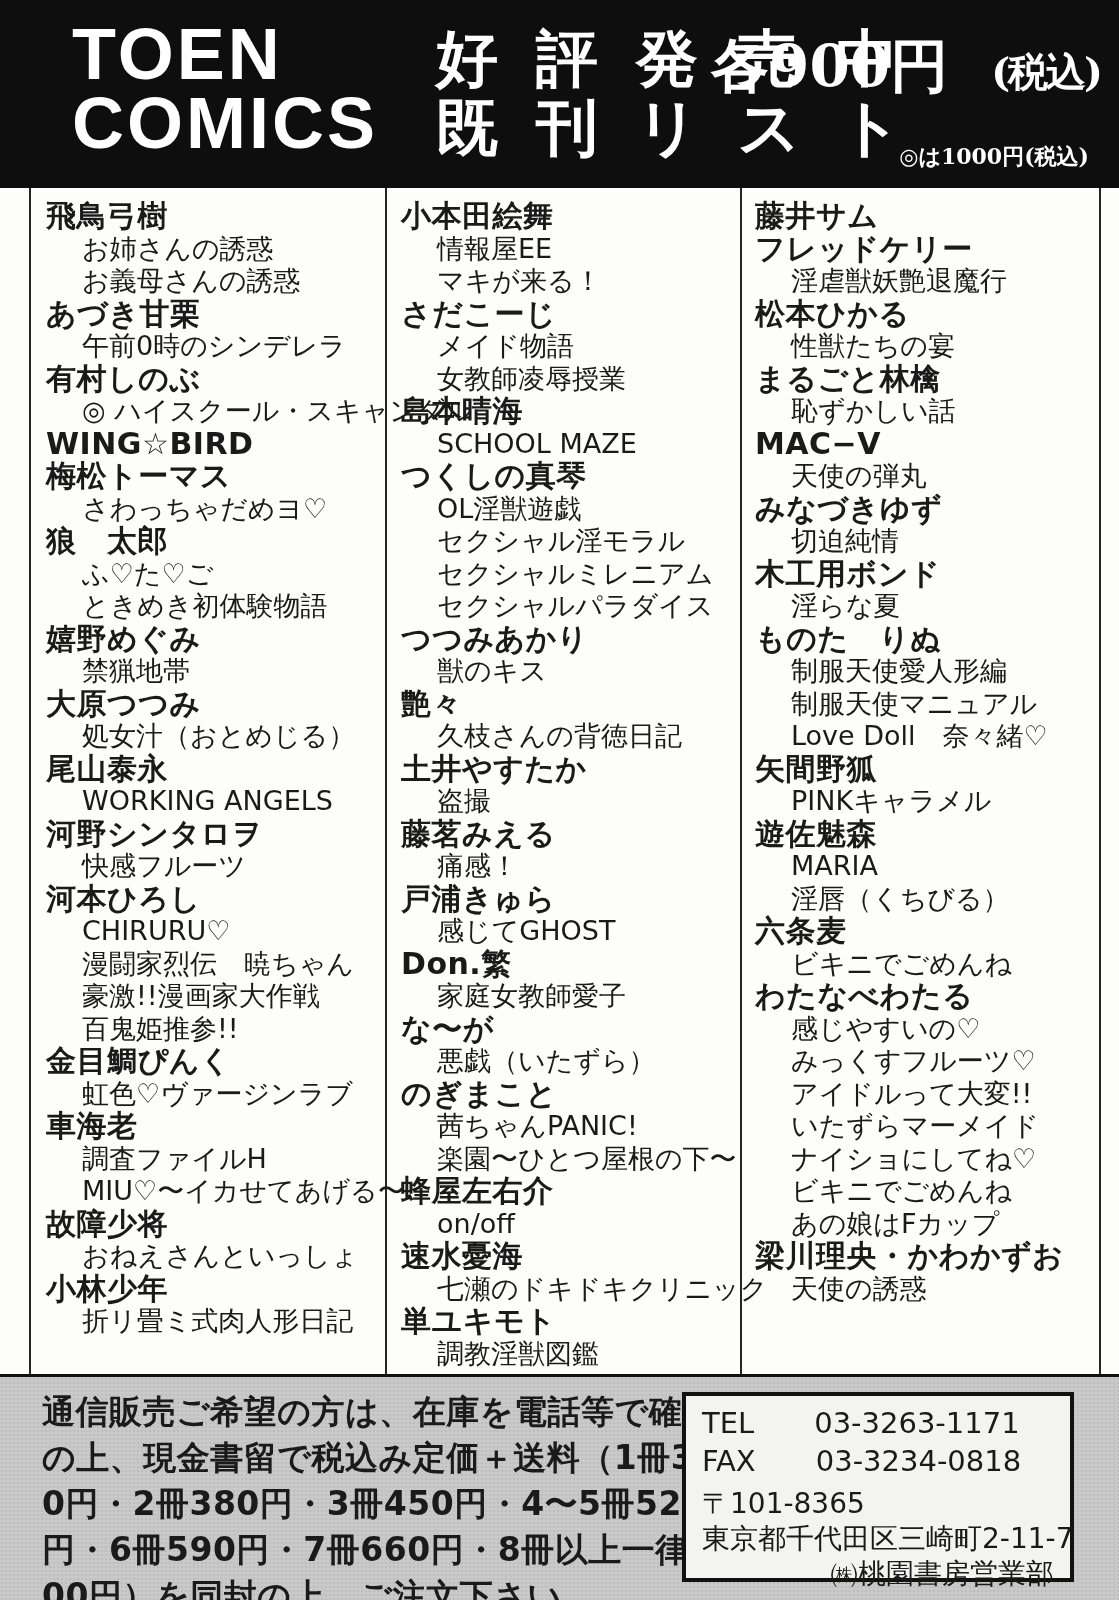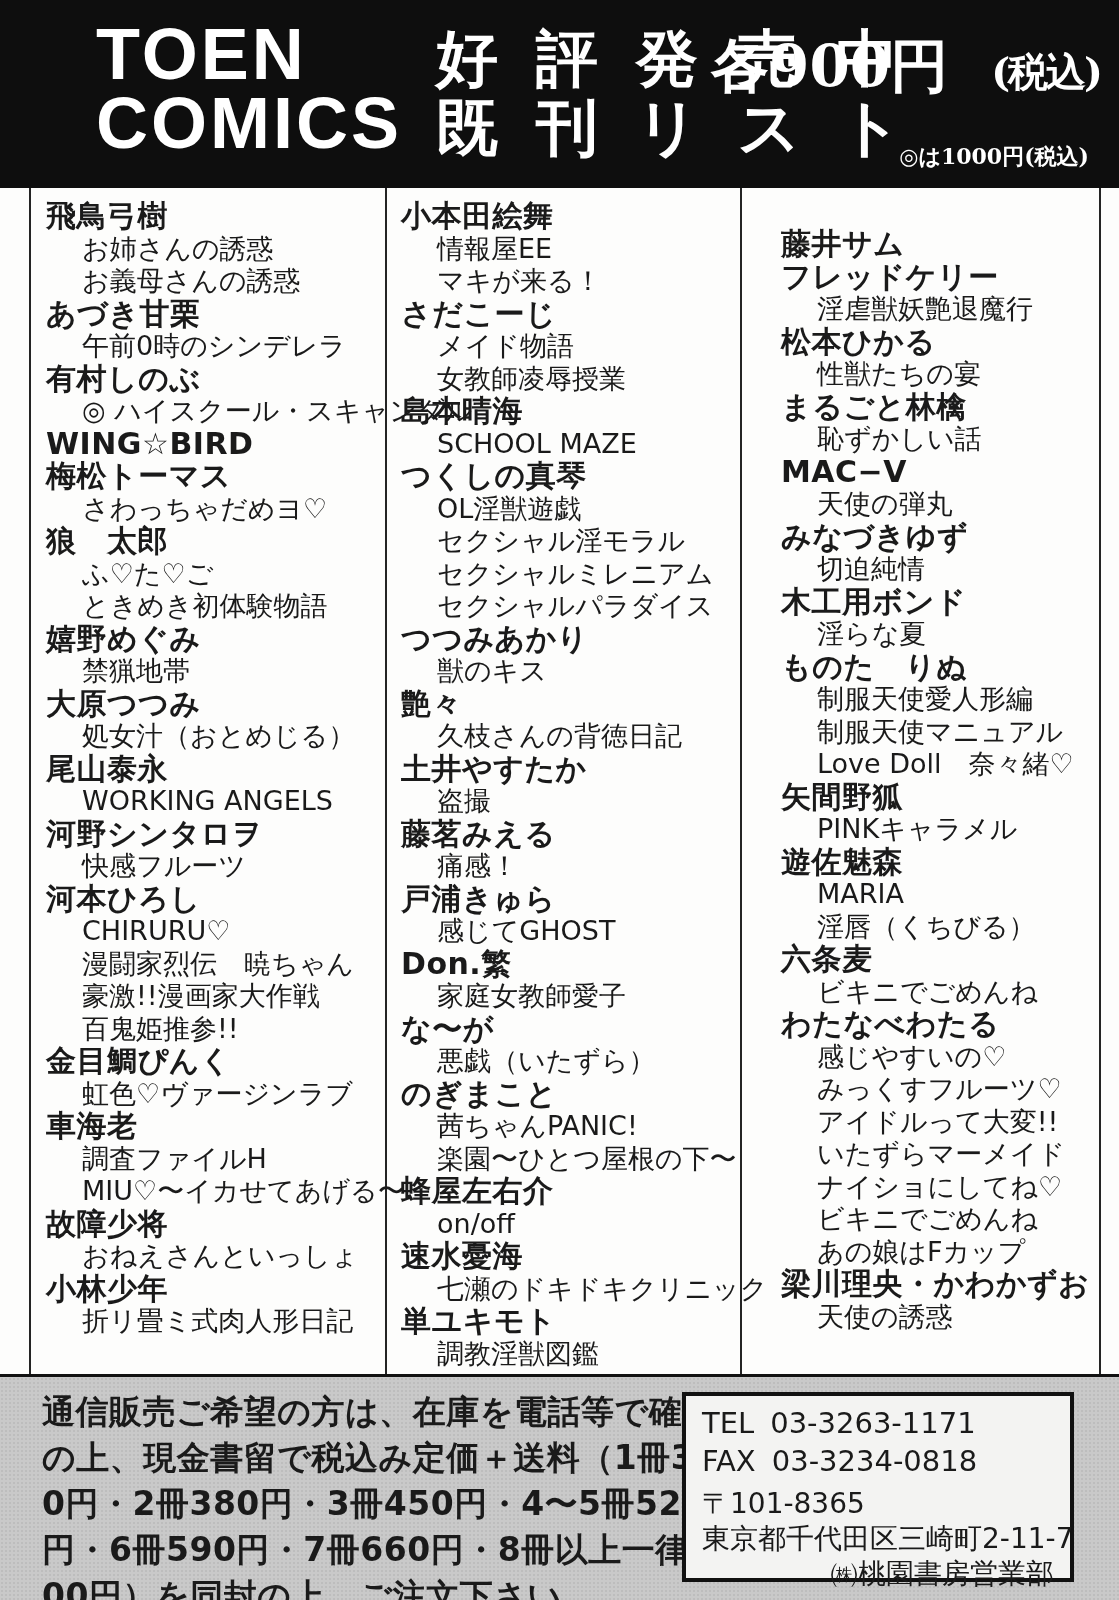--- a/index.html
+++ b/index.html
@@ -8,21 +8,21 @@
     background:#fdfdfc; overflow:hidden; color:#1a1a1a;
     font-family:"DejaVu Sans", sans-serif;
   }
 
   
   .hdr {
     position:absolute; left:0; top:0; width:1119px; height:188px;
     background:#0e0e0e; color:#fff;
   }
   .logo {
-    position:absolute; left:96px; top:20px;
+    position:absolute; left:72px; top:20px;
     font-weight:900; font-size:72px; line-height:0.96; letter-spacing:3px;
     font-family:"Liberation Sans", sans-serif;
   }
   .hdr-title {
     position:absolute; left:436px; top:24px;
     font-weight:900; font-size:62px; line-height:1.12; letter-spacing:38px;
     white-space:nowrap;
   }
   .price {
     position:absolute; right:18px; top:28px;
@@ -39,21 +39,21 @@
   
   .vline { position:absolute; top:188px; height:1186px; width:2px; background:#242424; }
   .v-left  { left:29px; }
   .v-div1  { left:385px; }
   .v-div2  { left:740px; }
   .v-right { left:1099px; }
 
   .col { position:absolute; top:200px; width:335px; }
   .col1 { left:46px; }
   .col2 { left:401px; }
-  .col3 { left:781px;margin-top:28px; }
+  .col3 { left:755px; }
   .author {
     font-weight:800; font-size:30px; line-height:32.5px;
     letter-spacing:0.5px; white-space:nowrap;
   }
   .title {
     font-weight:400; font-size:27px; line-height:32.5px;
     padding-left:36px; white-space:nowrap;
   }
 
   
@@ -68,21 +68,21 @@
   .order {
     position:absolute; left:42px; top:12px; width:620px;
     font-weight:700; font-size:33px; line-height:46px; letter-spacing:0.5px;
     white-space:nowrap;
   }
   .contact-box {
     position:absolute; left:682px; top:15px; width:392px; height:190px;
     background:#f3f3f2; border:4px solid #111; box-sizing:border-box;
     padding:8px 16px 6px 16px;
   }
-  .c-row { display:flex; gap:16px; font-size:29px; line-height:38px; white-space:nowrap; }
+  .c-row { display:flex; gap:60px; font-size:29px; line-height:38px; white-space:nowrap; }
   .c-postal { font-size:28px; line-height:34px; margin-top:7px; white-space:nowrap; }
   .c-addr { font-size:28px; line-height:36px; white-space:nowrap; }
   .c-company { font-size:28px; line-height:34px; text-align:right; white-space:nowrap; }
 </style>
 </head>
 <body>
 
 <div class="page">
 
   <header class="hdr">

